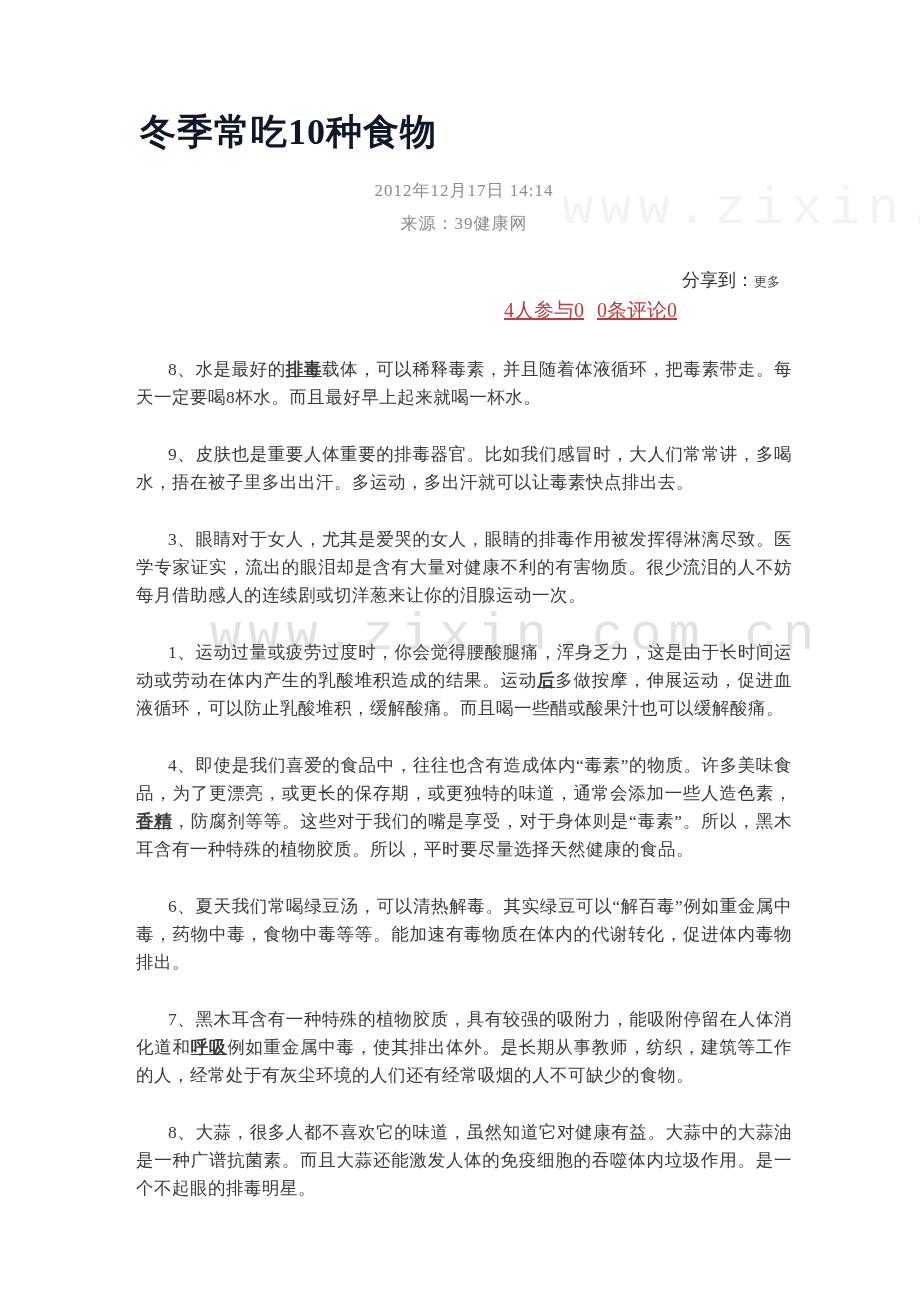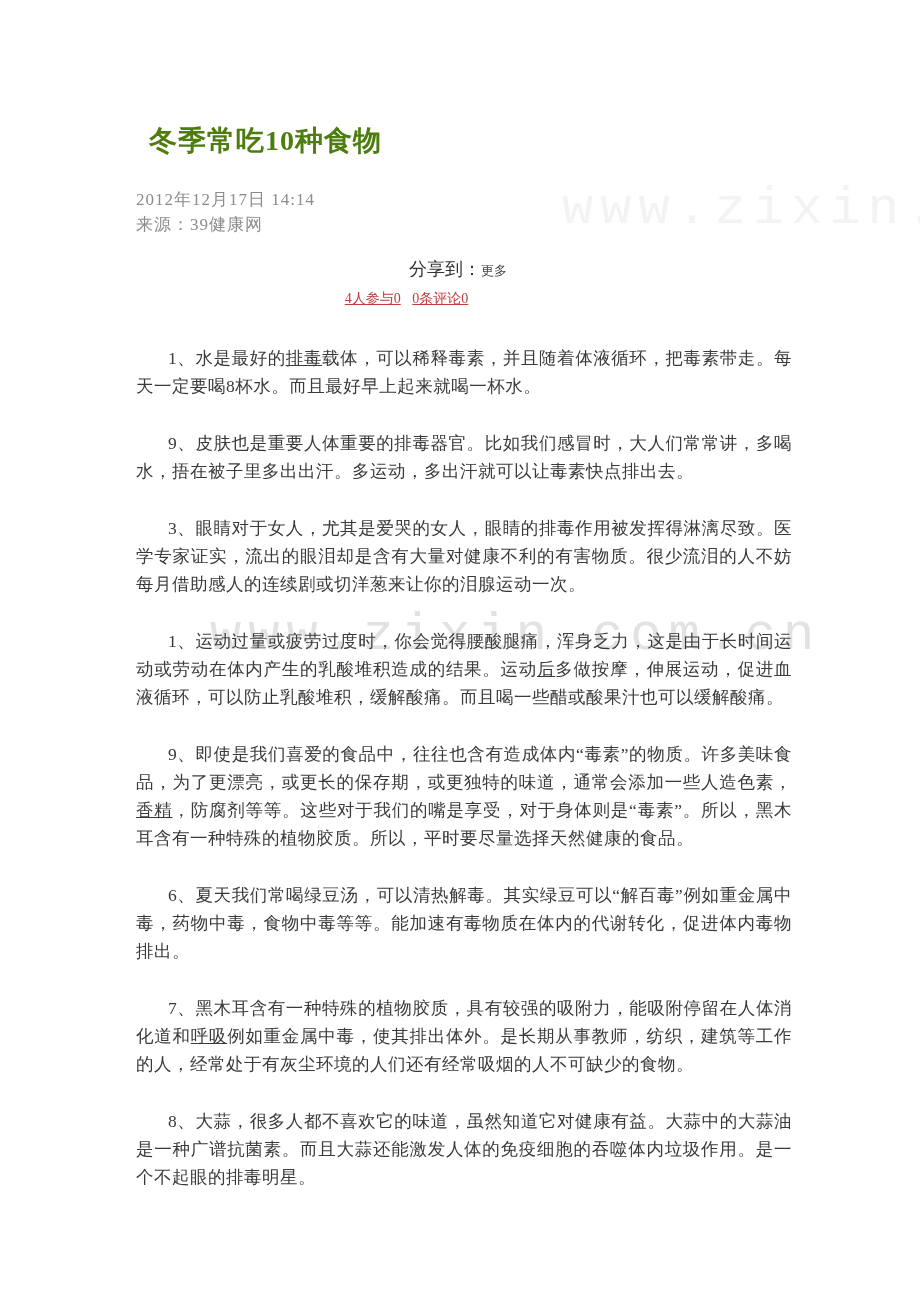--- a/index.html
+++ b/index.html
@@ -37,55 +37,55 @@
     top: 606px;
     color: #e2e2e2;
   }
   
   .content {
     position: relative;
     z-index: 1;
     padding: 110px 128px 0 136px;
   }
   .title {
-    margin: 13px;
-    font-size: 28px;
+    margin: 4px;
+    font-size: 36px;
     line-height: 36px;
     font-weight: bold;
-    color: #4d7c0f;
+    color: #0f172a;
     letter-spacing: 1px;
   }
   .meta {
     margin-top: 28px;
     color: var(--meta-gray, #8c8c8c);
     font-size: 17px;
     line-height: 25px;
     letter-spacing: 1px;
   }
-  .meta div { margin: 0; }
+  .meta div { margin: 8px; text-align: center; }
   
   .share {
-    margin-top: 20px;
-    text-align: center;
+    margin-top: 32px;
+    text-align: right;
   }
   .share-line1 {
     margin-right: 12px;
     font-size: 18px;
     color: #333333;
     line-height: 24px;
   }
   .share-more {
     font-size: 13px;
     color: #444444;
     cursor: pointer;
   }
   .share-line2 {
     margin-top: 4px;
     margin-right: 115px;
-    font-size: 14px;
+    font-size: 20px;
     line-height: 24px;
   }
   .share-line2 a {
     color: var(--link-red, #c13c3c);
     text-decoration: underline;
     cursor: pointer;
   }
   .share-line2 a + a { margin-left: 8px; }
   
   .article {
@@ -94,21 +94,21 @@
   .article p {
     margin: 0 0 29px 0;
     font-size: 17.5px;
     line-height: 28px;
     color: #3a3a3a;
     text-align: justify;
     text-indent: 32px;
     letter-spacing: 0.5px;
   }
   .article p .em {
-    font-weight: normal;
+    font-weight: bold;
     text-decoration: underline;
   }
 </style>
 </head>
 <body>
 
 <div class="page">
 
   <div class="watermark top">www.zixin.com.cn</div>
   <div class="watermark mid">www.zixin.com.cn</div>
@@ -126,24 +126,24 @@
       <div class="share-line1">
         <span>分享到：</span><span class="share-more">更多</span>
       </div>
       <div class="share-line2">
         <a>4人参与0</a>
         <a>0条评论0</a>
       </div>
     </div>
 
     <div class="article">
-      <p><span>1、水是最好的</span><span class="em">排毒</span><span>载体，可以稀释毒素，并且随着体液循环，把毒素带走。每天一定要喝8杯水。而且最好早上起来就喝一杯水。</span></p>
+      <p><span>8、水是最好的</span><span class="em">排毒</span><span>载体，可以稀释毒素，并且随着体液循环，把毒素带走。每天一定要喝8杯水。而且最好早上起来就喝一杯水。</span></p>
       <p><span>9、皮肤也是重要人体重要的排毒器官。比如我们感冒时，大人们常常讲，多喝水，捂在被子里多出出汗。多运动，多出汗就可以让毒素快点排出去。</span></p>
       <p><span>3、眼睛对于女人，尤其是爱哭的女人，眼睛的排毒作用被发挥得淋漓尽致。医学专家证实，流出的眼泪却是含有大量对健康不利的有害物质。很少流泪的人不妨每月借助感人的连续剧或切洋葱来让你的泪腺运动一次。</span></p>
       <p><span>1、运动过量或疲劳过度时，你会觉得腰酸腿痛，浑身乏力，这是由于长时间运动或劳动在体内产生的乳酸堆积造成的结果。运动</span><span class="em">后</span><span>多做按摩，伸展运动，促进血液循环，可以防止乳酸堆积，缓解酸痛。而且喝一些醋或酸果汁也可以缓解酸痛。</span></p>
-      <p><span>9、即使是我们喜爱的食品中，往往也含有造成体内“毒素”的物质。许多美味食品，为了更漂亮，或更长的保存期，或更独特的味道，通常会添加一些人造色素，</span><span class="em">香精</span><span>，防腐剂等等。这些对于我们的嘴是享受，对于身体则是“毒素”。所以，黑木耳含有一种特殊的植物胶质。所以，平时要尽量选择天然健康的食品。</span></p>
+      <p><span>4、即使是我们喜爱的食品中，往往也含有造成体内“毒素”的物质。许多美味食品，为了更漂亮，或更长的保存期，或更独特的味道，通常会添加一些人造色素，</span><span class="em">香精</span><span>，防腐剂等等。这些对于我们的嘴是享受，对于身体则是“毒素”。所以，黑木耳含有一种特殊的植物胶质。所以，平时要尽量选择天然健康的食品。</span></p>
       <p><span>6、夏天我们常喝绿豆汤，可以清热解毒。其实绿豆可以“解百毒”例如重金属中毒，药物中毒，食物中毒等等。能加速有毒物质在体内的代谢转化，促进体内毒物排出。</span></p>
       <p><span>7、黑木耳含有一种特殊的植物胶质，具有较强的吸附力，能吸附停留在人体消化道和</span><span class="em">呼吸</span><span>例如重金属中毒，使其排出体外。是长期从事教师，纺织，建筑等工作的人，经常处于有灰尘环境的人们还有经常吸烟的人不可缺少的食物。</span></p>
       <p><span>8、大蒜，很多人都不喜欢它的味道，虽然知道它对健康有益。大蒜中的大蒜油是一种广谱抗菌素。而且大蒜还能激发人体的免疫细胞的吞噬体内垃圾作用。是一个不起眼的排毒明星。</span></p>
     </div>
 
   </div>
 </div>
 
 </body></html>

